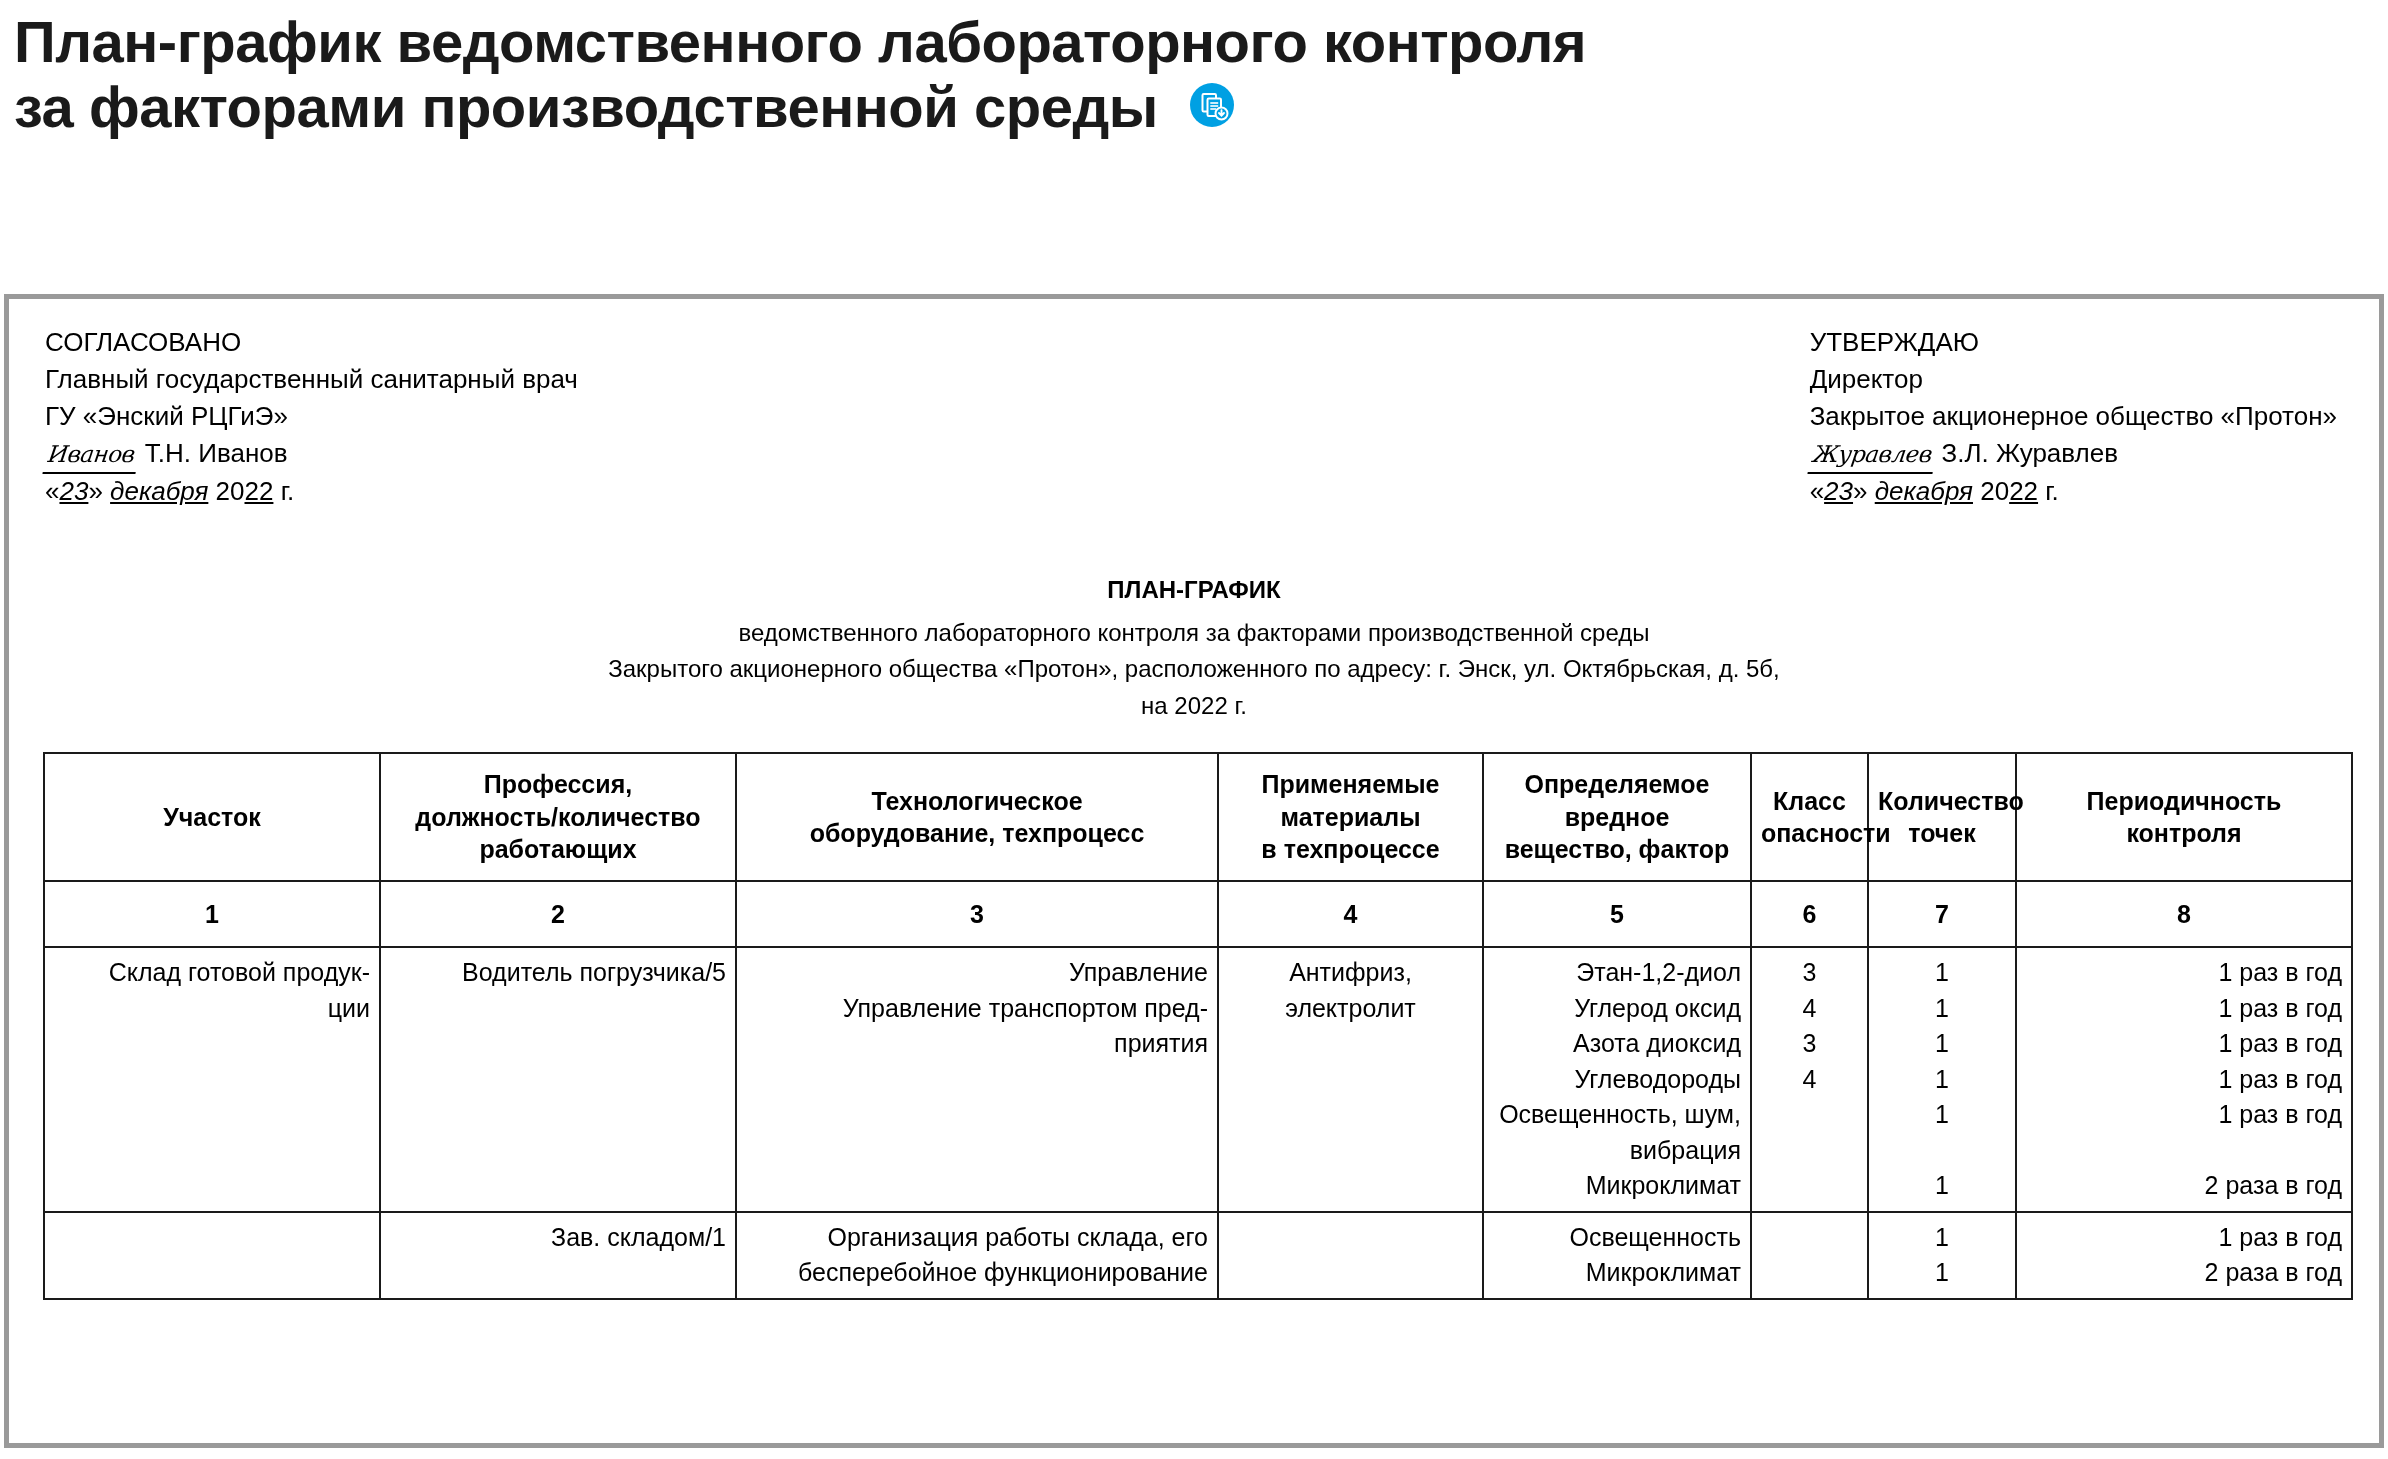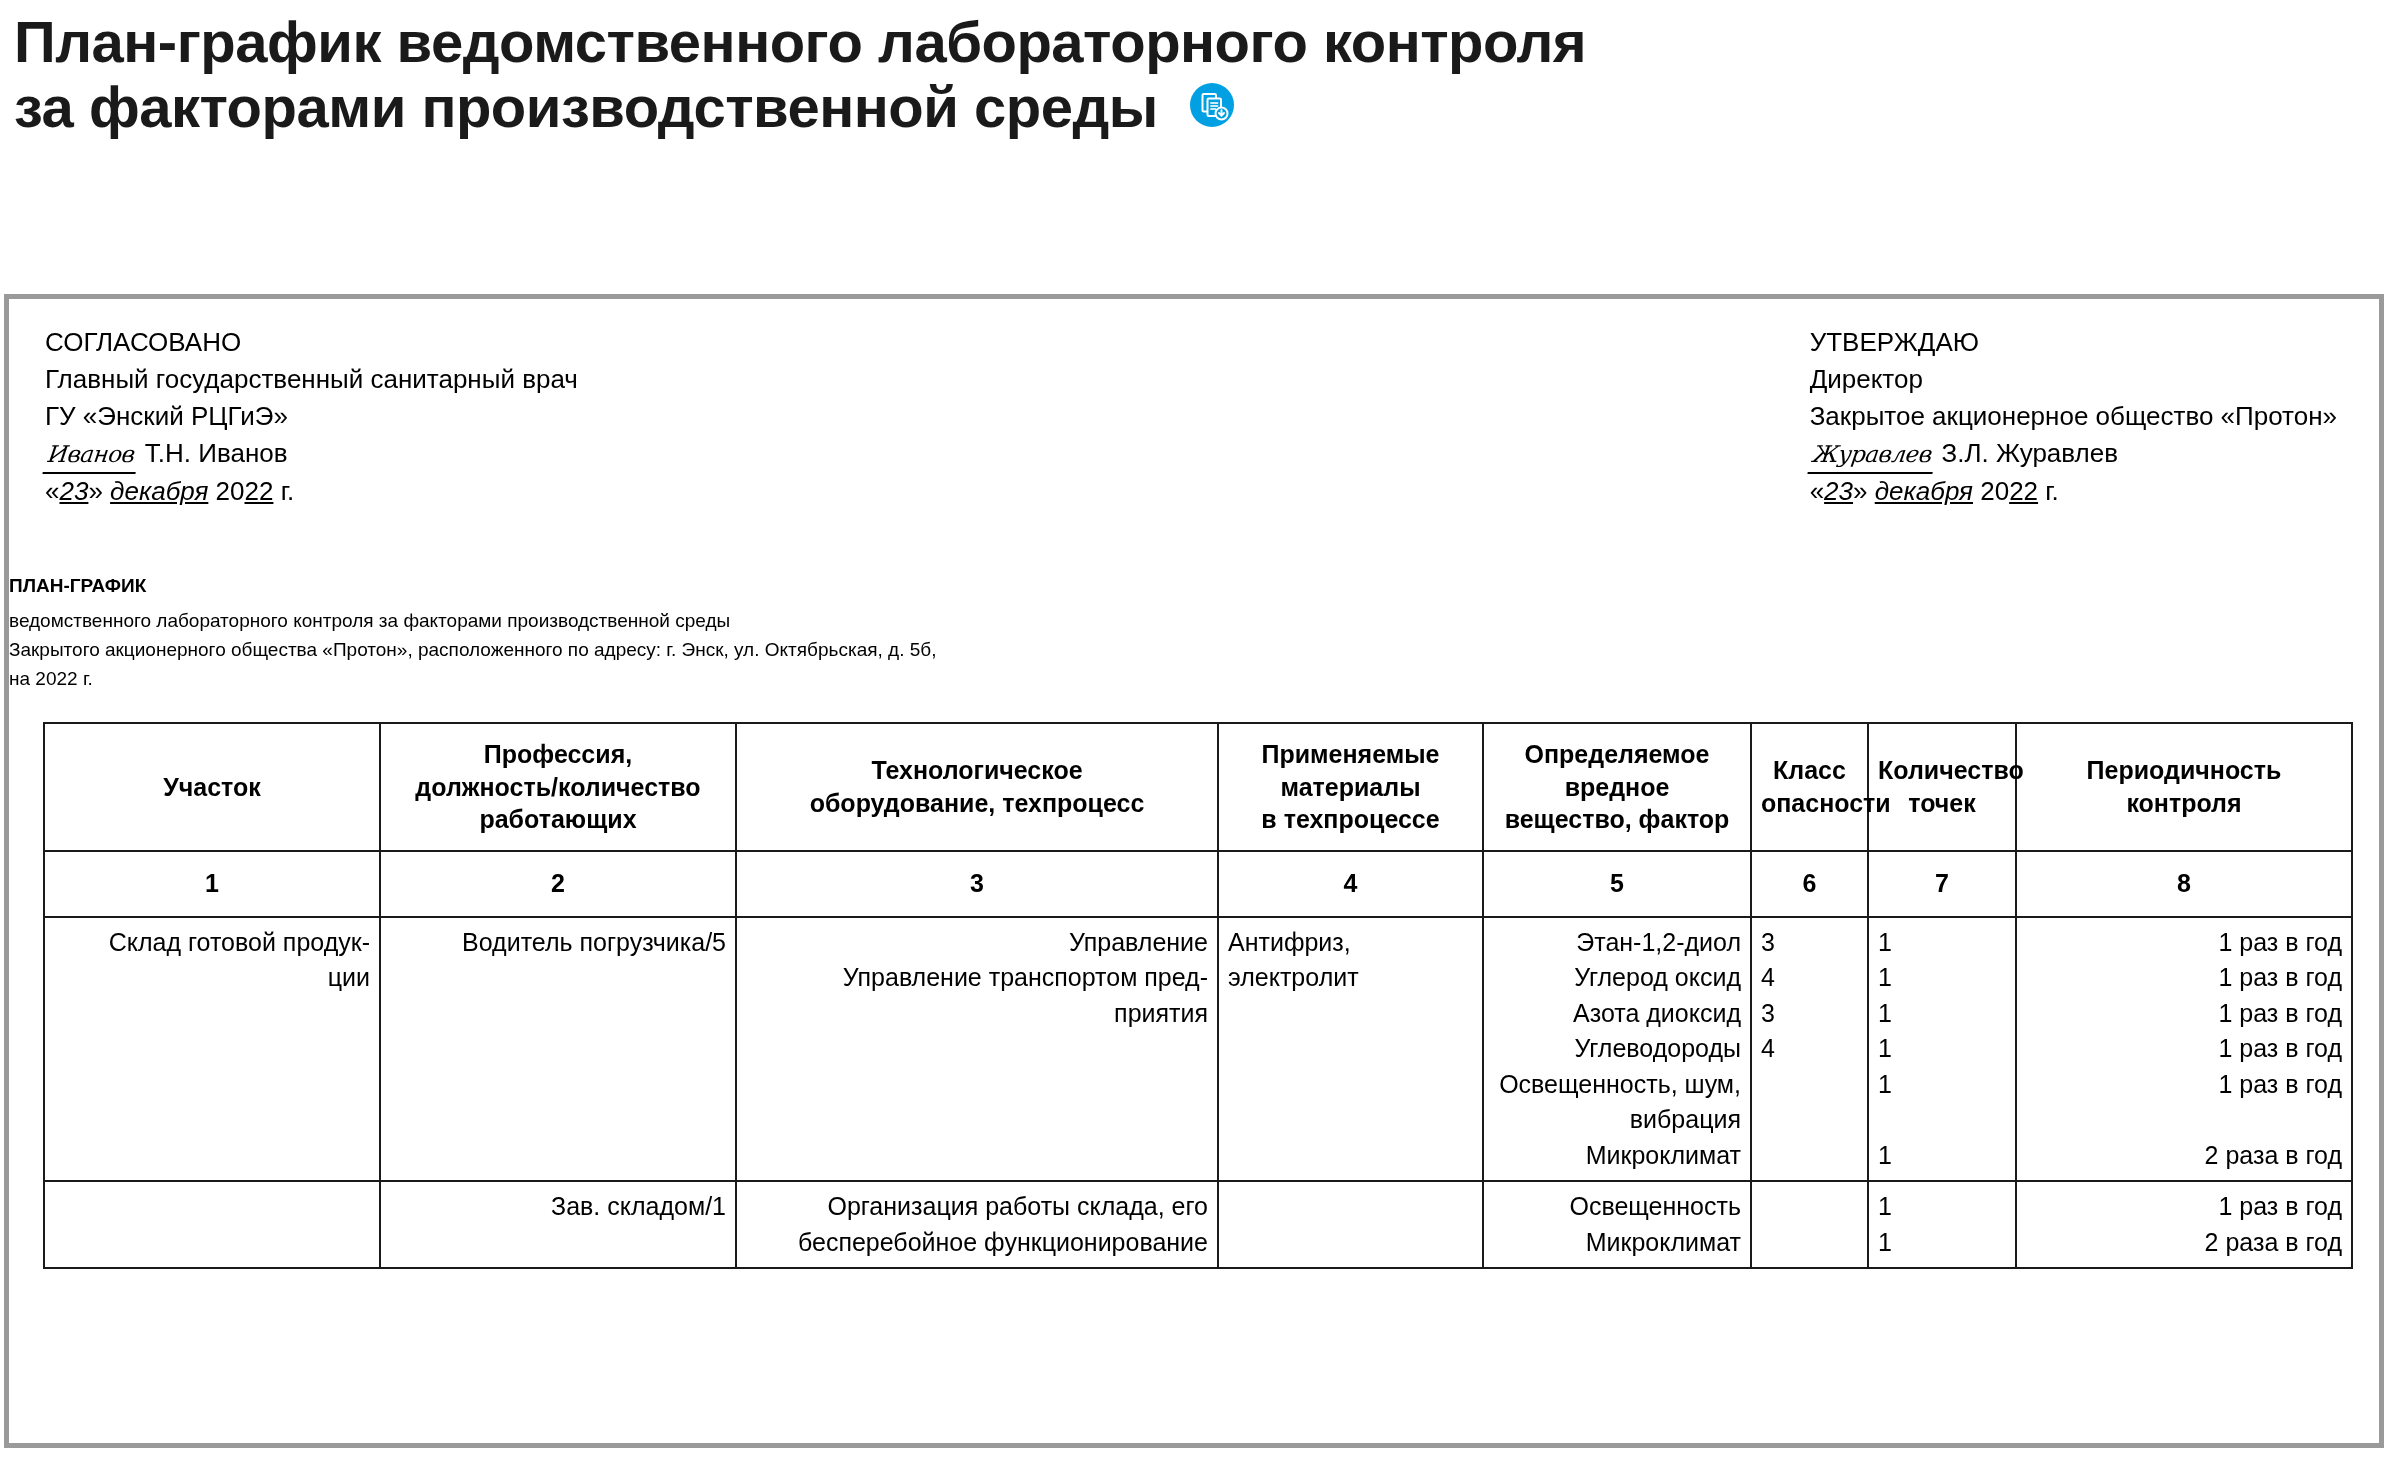--- a/index.html
+++ b/index.html
@@ -82,21 +82,22 @@
     text-underline-offset: 2px;
   }
   .u-plain {
     text-decoration: underline;
     text-underline-offset: 2px;
   }
 
   
   .doc-heading {
     margin-top: 62px;
-    font-size: 19px;
+    text-align: center;
+    font-size: 24px;
     line-height: 1.52;
   }
   .doc-heading .h-strong { font-weight: bold; display: block; margin-bottom: 6px; }
   .doc-heading .h-ln { display: block; }
 
   
   .tbl-wrap { padding: 28px 38px 0 34px; }
   table.plan {
     width: 2308px;
     border-collapse: collapse;
@@ -126,21 +127,21 @@
   .c1 { width: 336px; }
   .c2 { width: 356px; }
   .c3 { width: 482px; }
   .c4 { width: 265px; }
   .c5 { width: 268px; }
   .c6 { width: 117px; }
   .c7 { width: 148px; }
   .c8 { width: 336px; }
 
   td.left { text-align: right; }
-  td.center { }
+  td.center { text-align: center; }
   .stack { line-height: 1.42; }
   .stack > div { white-space: nowrap; }
   .gap-line { height: 1.42em; }
   .cellpad-top { padding-top: 9px; }
 </style>
 </head>
 <body>
 
 <div class="page-title">
   <span class="title-line">План-график ведомственного лабораторного контроля</span>

